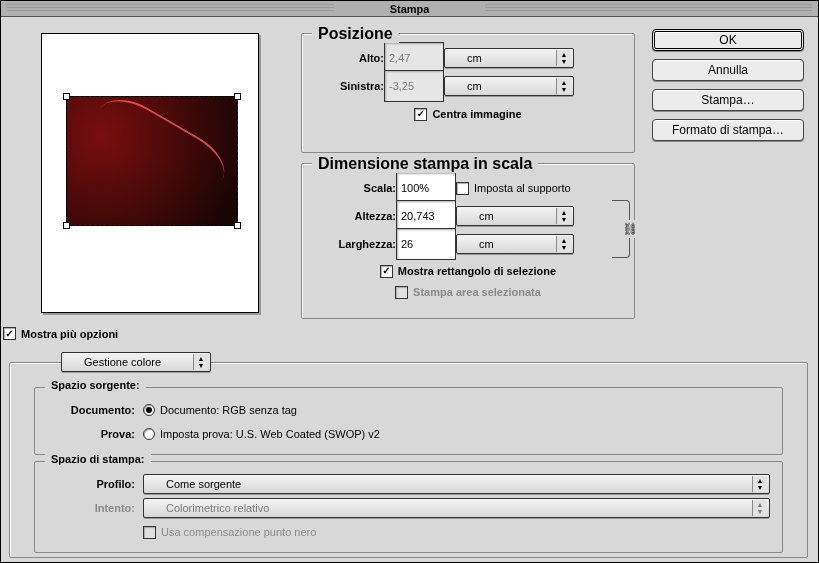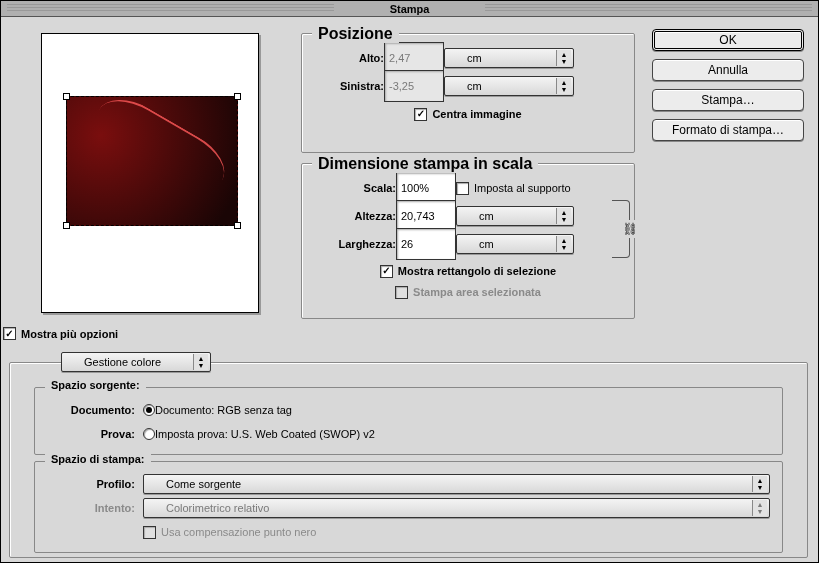--- a/index.html
+++ b/index.html
@@ -195,20 +195,21 @@
     align-items: center;
     justify-content: center;
     font-size: 10px;
     line-height: 10px;
   }
   .cb-box.disabled { background: #e0e0e0; color: #999; }
 
   .radio {
     display: inline-flex;
     align-items: flex-end;
+    gap: 5px;
     font-size: 11px;
   }
   .r-box {
     width: 12px; height: 12px;
     border-radius: 50%;
     background: #fff;
     border: 1px solid #333;
     box-shadow: inset 1px 1px 1px #aaa;
     position: relative;
   }

